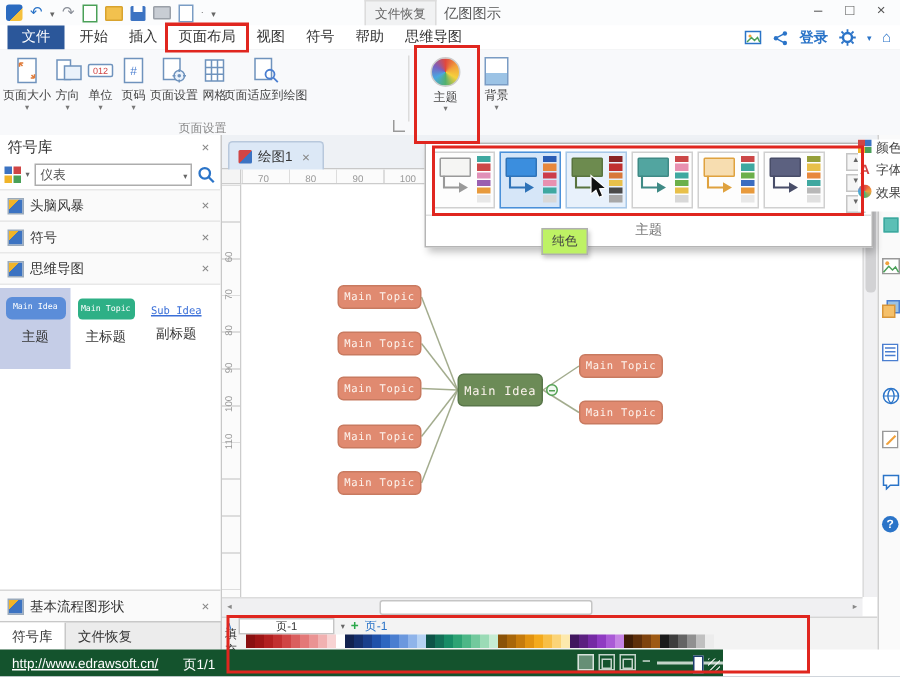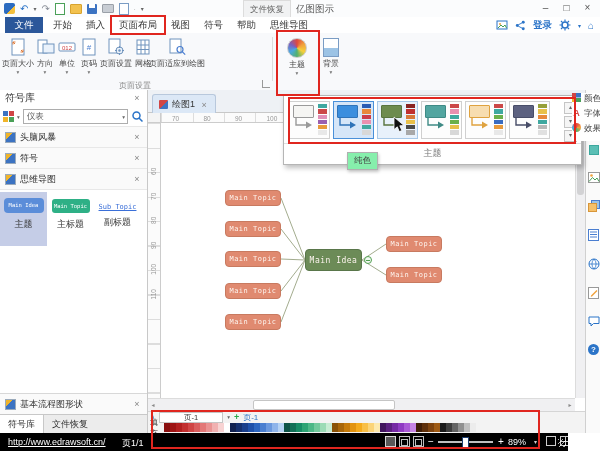--- a/index.html
+++ b/index.html
@@ -62,21 +62,21 @@
   .th-strip i{display:block;height:4.3px}
   .th-scroll{position:absolute;right:4px;top:6px;width:13px;display:flex;flex-direction:column;gap:2px}
   .th-scroll span{height:10px;border:1px solid #c5c5c5;background:#f5f5f5;text-align:center;line-height:9px;font-size:6px;color:#666}
   .theme-panel-label{position:absolute;left:0;top:47px;width:100%;border-top:1px solid #e0e0e0;text-align:center;font-size:9px;color:#777;padding-top:3px}
   .side-opts{position:absolute;left:572px;top:93px;width:28px;height:48px;background:#fff;z-index:46}
   .so-row{display:flex;align-items:flex-start;gap:3px;height:15px;overflow:hidden}
   .so-label{font-size:8.5px;color:#444;white-space:nowrap}
   .so-color{width:9px;height:9px;flex:none;background:linear-gradient(90deg,#d04545 50%,#3c73c2 50%),linear-gradient(90deg,#f0b429 50%,#4aa058 50%);background-size:100% 50%;background-position:0 0,0 100%;background-repeat:no-repeat}
   .so-font{color:#d04545;font-weight:bold;font-size:9px;width:9px;text-align:center;flex:none}
   .so-fx{width:9px;height:9px;border-radius:50%;flex:none;background:conic-gradient(#e0483e,#f2a13c,#52b06e,#4aa8e0,#e0483e)}
-  .tooltip{position:absolute;left:347px;top:152px;padding:2px 6px;background:#86efac;border:1px solid #b0b0b0;box-shadow:1px 2px 3px rgba(0,0,0,.2);font-size:8.5px;color:#444;z-index:56}
+  .tooltip{position:absolute;left:361px;top:152px;padding:2px 6px;background:#bef264;border:1px solid #b0b0b0;box-shadow:1px 2px 3px rgba(0,0,0,.2);font-size:8.5px;color:#444;z-index:56}
   .cursor{position:absolute;left:393px;top:116px;z-index:60}
   
   .left-panel{position:absolute;left:0;top:90px;width:148px;height:324px;background:#fff;border-right:1px solid #c8c8c8;box-sizing:border-box;display:flex;flex-direction:column}
   .lp-header{height:16px;display:flex;align-items:center;padding:0 5px;flex:none}
   .lp-title{font-size:10px;color:#333;flex:1}
   .xbtn{color:#888;font-size:9px;width:10px;text-align:center}
   .lp-search{height:21px;display:flex;align-items:center;gap:3px;padding:0 3px;flex:none}
   .palicon{width:11px;height:11px;flex:none;background-image:linear-gradient(#3c73c2,#3c73c2),linear-gradient(#d04545,#d04545),linear-gradient(#f0b429,#f0b429),linear-gradient(#4aa058,#4aa058);background-size:5px 5px;background-position:0 0,6px 0,0 6px,6px 6px;background-repeat:no-repeat}
   .tiny-caret{font-size:5.5px;color:#666}
   .search-wrap{flex:1;position:relative;height:15px}
@@ -134,21 +134,21 @@
   .pb-row2{position:absolute;left:2px;top:10px;height:11px;display:flex;align-items:center}
   .fill-label{font-size:8px;color:#333;width:14px;flex:none}
   .fill-palette{display:flex;height:9px}
   .fill-palette i{display:block;width:6px;height:9px}
   
   .right-bar{position:absolute;left:585px;top:90px;width:15px;height:343px;background:#fafafa;border-left:1px solid #d0d0d0;box-sizing:border-box}
   .rb-icons{position:absolute;left:1px;top:55px;width:13px;display:flex;flex-direction:column;align-items:center;gap:17px}
   .ri1{width:10px;height:10px;background:#5bbfb5;border:1px solid #3da89e;box-sizing:border-box}
   .ri-help{width:11px;height:11px;border-radius:50%;background:#2b74c8;color:#fff;font-size:8px;text-align:center;line-height:11px;font-weight:bold}
   
-  .statusbar{position:absolute;left:0;top:433px;width:568px;height:18px;background:#000000;color:#fff}
+  .statusbar{position:absolute;left:0;top:433px;width:482px;height:18px;background:#14532d;color:#fff}
   .sb-url{position:absolute;left:8px;top:4px;font-size:9px;color:#fff;text-decoration:underline}
   .sb-page{position:absolute;left:122px;top:4px;font-size:9px}
   .sb-views{position:absolute;left:385px;top:3px;display:flex;gap:3px}
   .sb-views span{width:11px;height:11px;border:1px solid rgba(255,255,255,.75);box-sizing:border-box}
   .sb-views span.on{background:rgba(255,255,255,.35)}
   .sb-views span.b:after{content:"";display:block;margin:2px auto 0;width:5px;height:5px;border:1px solid rgba(255,255,255,.75)}
   .sb-minus{position:absolute;left:428px;top:3px;font-size:10px}
   .sb-track{position:absolute;left:438px;top:8px;width:55px;height:2px;background:rgba(255,255,255,.75)}
   .sb-zthumb{position:absolute;left:24px;top:-4px;width:5px;height:10px;background:#fff;border:1px solid #1d3d6e}
   .sb-plus{position:absolute;left:498px;top:3px;font-size:10px}
@@ -478,21 +478,21 @@
     <div class="symbols">
       <div class="sym-cell sel">
         <span class="chip-blue">Main Idea</span>
         <span class="sym-label">主题</span>
       </div>
       <div class="sym-cell">
         <span class="chip-green">Main Topic</span>
         <span class="sym-label">主标题</span>
       </div>
       <div class="sym-cell">
-        <span class="chip-link">Sub Topic</span>
+        <span class="chip-link">Sub Idea</span>
         <span class="sym-label">副标题</span>
       </div>
     </div>
     <div class="lp-flow">
       <span class="secicon"></span>
       <span class="sec-label">基本流程图形状</span>
       <span class="xbtn">×</span>
     </div>
   </div>
   <div class="lp-tabs">

